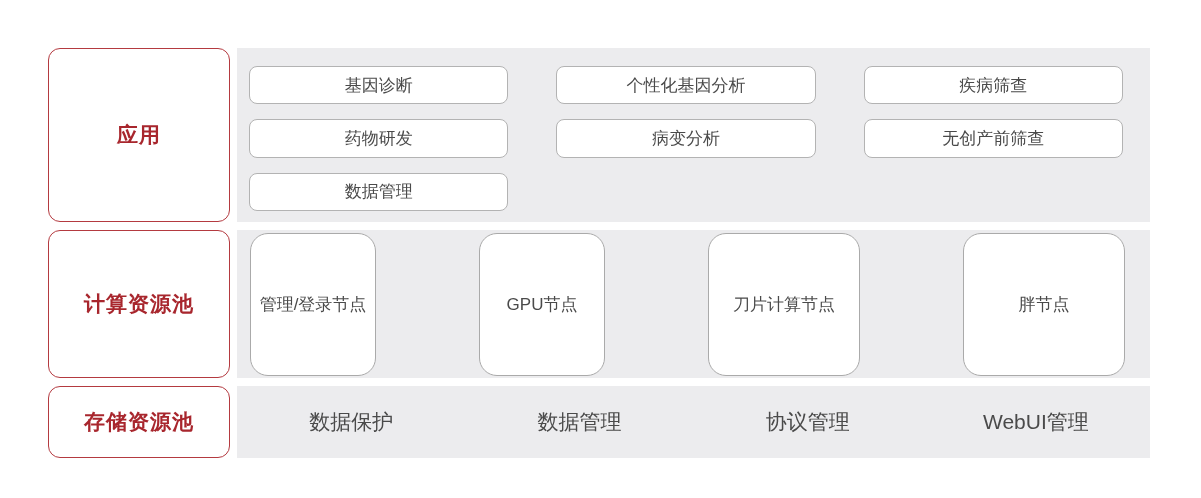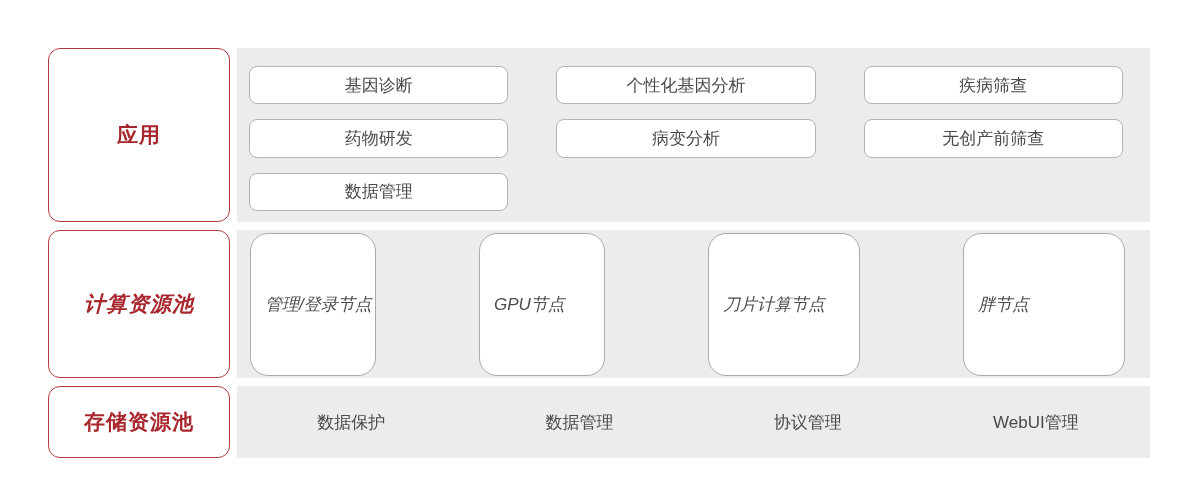--- a/index.html
+++ b/index.html
@@ -35,21 +35,21 @@
   
   .band {
     position: absolute;
     left: 237px;
     width: 913px;
     box-sizing: border-box;
     background: #ececee;
   }
   
   .row1 { top: 48px;  height: 174px; }
-  .row2 { top: 230px; height: 148px; font-style: italic; }
+  .row2 { top: 230px; height: 148px; }
   .row3 { top: 386px; height: 72px;  }
 
   
   #app-band {
     display: grid;
     grid-template-columns: repeat(3, 1fr);
     grid-auto-rows: 1fr;
     column-gap: 48px;
     row-gap: 15px;
     padding: 18px 27px 11px 12px;
@@ -74,40 +74,40 @@
   }
   .compute-node {
     height: 143px;
     box-sizing: border-box;
     padding: 0 14px;
     background: #ffffff;
     border: 1px solid #aaaaaa;
     border-radius: 18px;
     display: flex;
     align-items: center;
-    justify-content: flex-start;
+    justify-content: center;
     font-size: 17px;
     color: #4a4a4a;
     white-space: nowrap;
   }
   .compute-node:nth-child(1) { width: 126px; }
   .compute-node:nth-child(2) { width: 126px; }
   .compute-node:nth-child(3) { width: 152px; }
   .compute-node:nth-child(4) { width: 162px; }
   .compute-node:nth-child(5) { width: 152px; }
 
   
   #storage-band {
     display: grid;
     grid-template-columns: repeat(4, 1fr);
     align-items: center;
   }
   .storage-item {
     text-align: center;
-    font-size: 17px;
+    font-size: 21px;
     color: #4a4a4a;
     white-space: nowrap;
   }
 </style>
 </head>
 <body>
 
 <div id="canvas">
 
   <div class="label-box row1">

